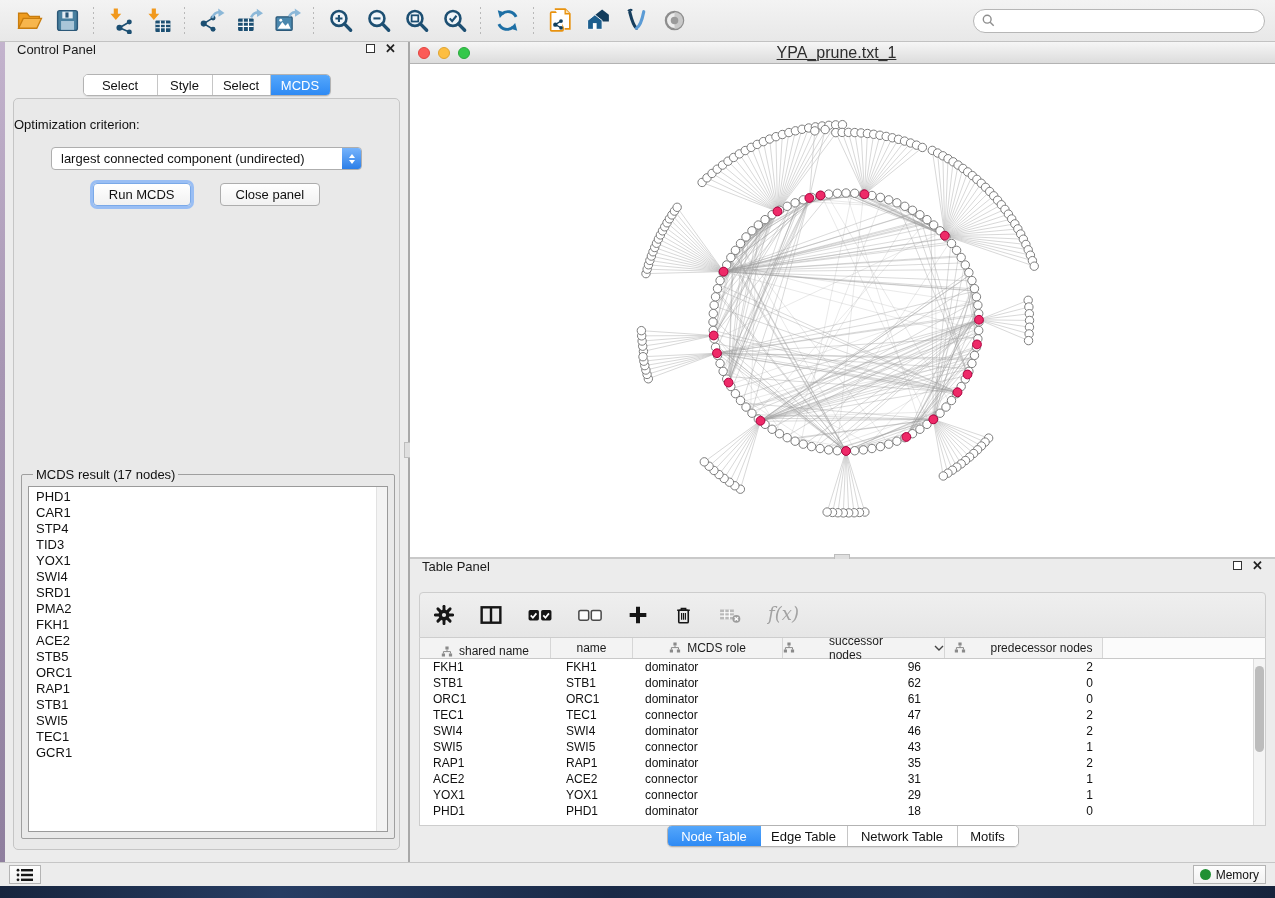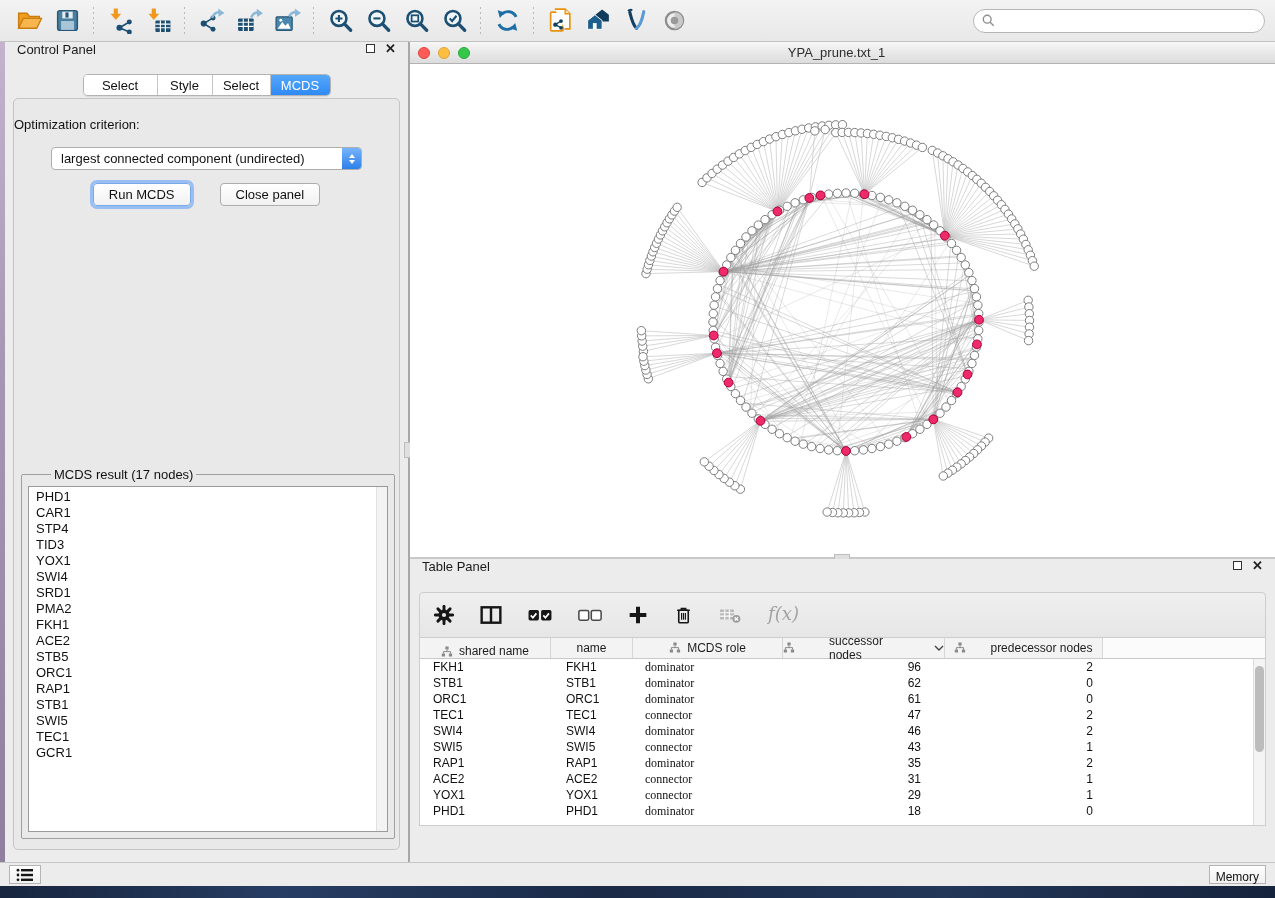--- a/index.html
+++ b/index.html
@@ -54,77 +54,77 @@
   .combo-cap i.up { border-bottom:4px solid #fff; }
   .combo-cap i.dn { border-top:4px solid #fff; }
   .btn-row { position:absolute; top:84px; left:0; right:0; display:flex; justify-content:center; gap:29px; }
   .pushbtn { height:23px; padding:0 15px; font-size:13px; color:#111;
     background:linear-gradient(#ffffff,#f1f1f1); border:1px solid #adadad; border-radius:4px;
     display:flex; align-items:center; }
   .pushbtn.focused { box-shadow:0 0 0 3px rgba(110,167,250,.65); border-color:#7aa9e8; }
 
   fieldset.mcds { position:absolute; left:7px; width:374px; top:368px; height:372px;
     border:1px solid #9f9f9f; border-radius:2px; padding:4px 6px 6px 6px; }
-  fieldset.mcds legend { font-size:13px; color:#111; padding:0 3px; margin-left:23px; }
+  fieldset.mcds legend { font-size:13px; color:#111; padding:0 3px; margin-left:5px; }
   .mcds-list { position:relative; width:100%; height:100%; background:#fff; border:1px solid #9a9a9a; overflow:hidden;
     padding:2px 0 0 7px; }
   .mcds-item { font-size:13px; line-height:16px; color:#111; }
   .mcds-scroll { position:absolute; right:0; top:0; bottom:0; width:11px; background:#f3f3f3; border-left:1px solid #e2e2e2; }
 
   
   #vsplit { position:absolute; left:408px; top:42px; width:2px; height:820px; background:#a8a8a8; }
   #vsplit .grip { position:absolute; left:-4px; top:400px; width:9px; height:16px; background:#dfdfdf; border:1px solid #bdbdbd; }
   #hsplit { position:absolute; left:410px; top:557px; right:0; height:2px; background:#c9c9c9; }
   #hsplit .grip { position:absolute; left:424px; top:-3px; width:16px; height:8px; background:#dfdfdf; border:1px solid #bdbdbd; }
 
   
   #net-area { position:absolute; left:410px; top:42px; width:865px; height:515px; }
   #net-titlebar { height:22px; background:linear-gradient(#f6f6f6,#dcdcdc); border-bottom:1px solid #b3b3b3;
     display:flex; align-items:center; padding:0 8px; position:relative; }
   .lights { display:flex; gap:8px; }
   .light { width:12px; height:12px; border-radius:50%; }
   .light.red { background:#fc5b57; border:1px solid #e2443f; }
   .light.yellow { background:#fdbe41; border:1px solid #e0a430; }
   .light.green { background:#34c84a; border:1px solid #2aa83d; }
-  .net-title { position:absolute; left:0; right:12px; text-align:center; font-size:13px; color:#2e2e2e; }
+  .net-title { position:absolute; left:0; right:12px; text-align:center; font-size:16px; color:#2e2e2e;text-decoration:underline; }
   #net-canvas { position:absolute; left:0; top:22px; width:865px; height:493px; background:#fff; }
 
   
   #table-panel { position:absolute; left:410px; top:559px; width:865px; height:303px; background:#ececec; }
   #tp-toolbar { position:absolute; left:9px; right:9px; top:33px; height:46px;
     background:linear-gradient(#efefef,#e6e6e6); border:1px solid #cdcdcd; border-radius:4px 4px 0 0;
     display:flex; align-items:center; padding:0 14px; gap:26px; }
   .ttbtn { display:flex; align-items:center; justify-content:center; }
 
   #tp-table { position:absolute; left:9px; right:9px; top:79px; bottom:36px; background:#fff; border:1px solid #cdcdcd; border-top:none; }
   .thead { display:flex; height:21px; border-bottom:1px solid #c9c9c9; background:#f3f3f3; }
   .th { display:flex; align-items:center; justify-content:center; gap:6px; font-size:12px; color:#1c1c1c;
     border-right:1px solid #d6d6d6; }
   .th svg { flex:0 0 auto; }
   .th.filler { flex:1; background:#fbfbfb; border-right:none; }
   .c1 { width:131px;align-items:flex-end; } .c2 { width:82px; } .c3 { width:150px; } .c4 { width:162px;gap:34px; } .c5 { width:158px;gap:24px; }
   .tbody { position:absolute; left:0; right:0; top:21px; bottom:0; overflow:hidden; }
   .trow { display:flex; height:16px; align-items:center; }
   .td { font-size:12px; color:#111; white-space:nowrap; overflow:hidden; }
-  .td.c1 { padding-left:13px; } .td.c2 { padding-left:15px; } .td.c3 { padding-left:12px;font-family:Liberation Serif, serif; }
+  .td.c1 { padding-left:13px; } .td.c2 { padding-left:15px; } .td.c3 { padding-left:12px; }
   .td.c4 { text-align:right; padding-right:24px; } .td.c5 { text-align:right; padding-right:10px; }
   .vscroll { position:absolute; right:0; top:21px; bottom:0; width:12px; background:#f4f4f4; border-left:1px solid #ddd; }
   .vscroll .thumb { position:absolute; left:1px; right:1px; top:7px; height:86px; background:#bcbcbc; border-radius:6px; }
 
   #tp-tabs { bottom:8px; top:auto; }
   .tp-tabrow { position:absolute; left:0; right:0; bottom:7px; display:flex; justify-content:center; }
 
   
   #statusbar { position:absolute; left:0; top:862px; width:1275px; height:24px; background:#ececec;
     border-top:1px solid #c6c6c6; display:flex; align-items:center; padding:0 9px; }
   .sbtn { height:19px; background:linear-gradient(#fdfdfd,#f1f1f1); border:1px solid #b4b4b4;
     display:flex; align-items:center; justify-content:center; padding:0 6px; gap:5px; }
   .sbtn .dot { width:11px; height:11px; border-radius:50%; background:#1f9033; }
   .sbtn span { font-size:12px; color:#111; }
-  #memory-btn { margin-left:auto;flex-direction:column; }
+  #memory-btn { margin-left:auto; }
 </style>
 </head>
 <body>
 
 <div id="toolbar">
   <div class="tbtn">
     <svg viewBox="0 0 26 26">
       <path d="M2.5 20.5 V6 h8 l2.5 3 h9.5 v2.5" fill="#ef9c1f" stroke="#c97d0e" stroke-width="1.3"></path>
       <path d="M2.5 20.5 L7 11 h17.5 L20 20.5 Z" fill="#f7b64d" stroke="#c97d0e" stroke-width="1.3"></path>
     </svg>
@@ -1191,20 +1191,28 @@
           <div class="td c3">dominator</div>
           <div class="td c4">18</div>
           <div class="td c5">0</div>
         </div>
       </div>
     <div class="vscroll">
         <div class="thumb"></div>
       </div>
   </div>
 
+  <div class="tp-tabrow">
+    <div class="seg-tabs" id="tp-tabs" style="position:relative; left:auto; transform:none;">
+      <div class="seg active" style="width:93px">Node Table</div>
+      <div class="seg" style="width:87px">Edge Table</div>
+      <div class="seg" style="width:110px">Network Table</div>
+      <div class="seg" style="width:60px">Motifs</div>
+    </div>
+  </div>
 </div>
 
 <div id="statusbar">
   <div class="sbtn">
     <svg width="18" height="14" viewBox="0 0 18 14">
       <g fill="#161616">
         <circle cx="2" cy="2.2" r="1.4"></circle>
           <rect x="5" y="1" width="12" height="2.4"></rect>
         <circle cx="2" cy="7" r="1.4"></circle>
           <rect x="5" y="5.8" width="12" height="2.4"></rect>

